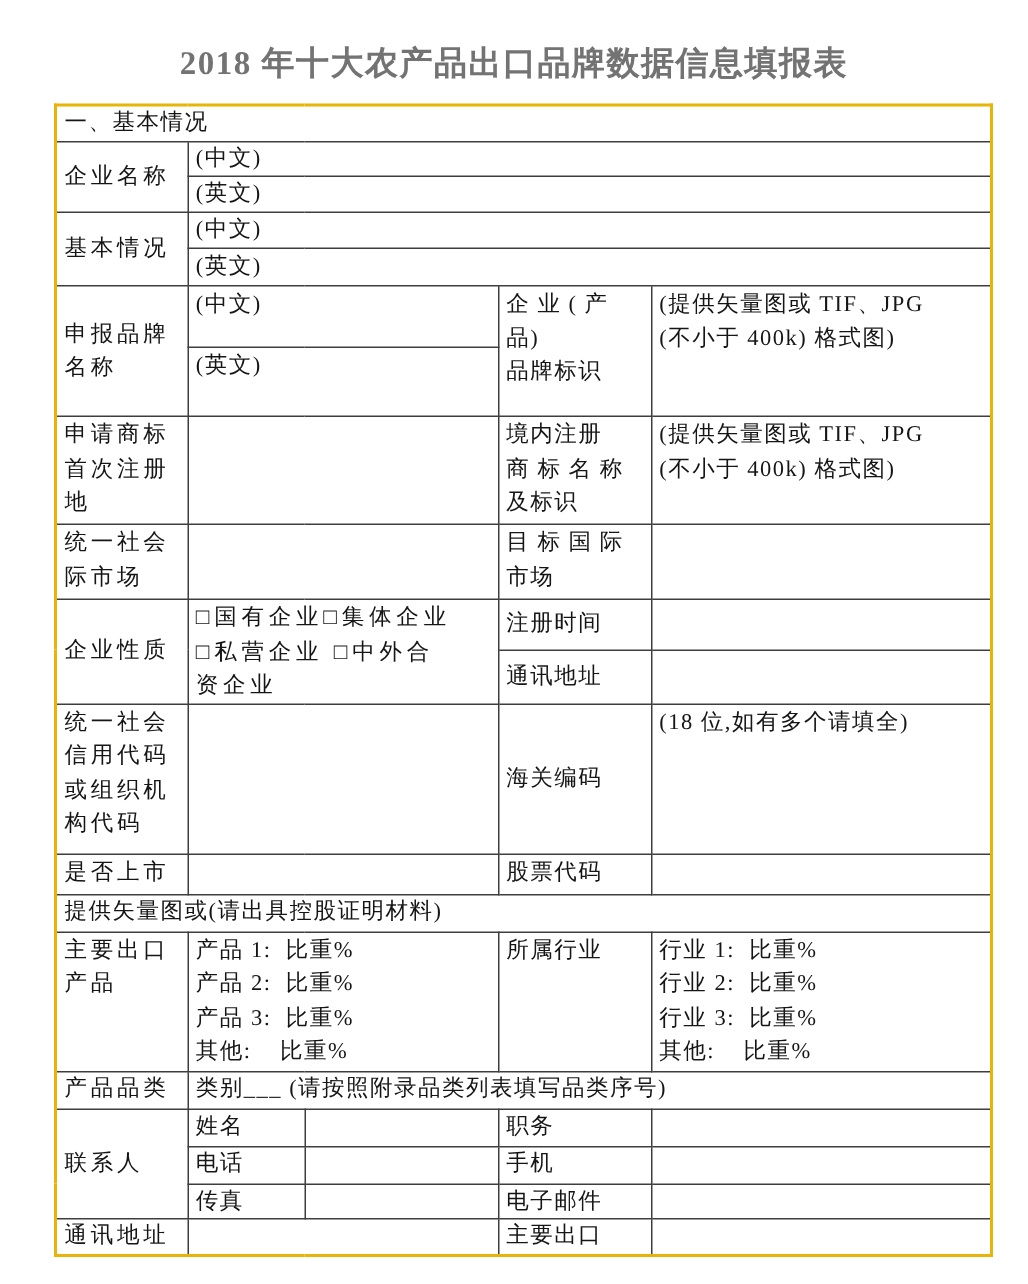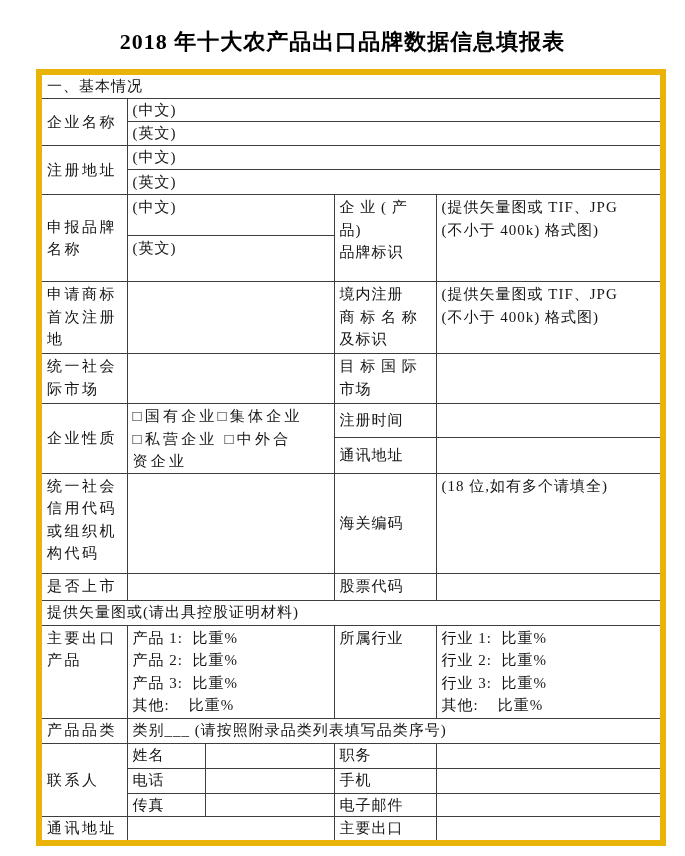--- a/index.html
+++ b/index.html
@@ -11,29 +11,29 @@
     overflow: hidden;
     font-family: "Liberation Serif", "DejaVu Serif", serif;
     color: #151515;
   }
   .title {
     margin: 27px 0 0 0;
     text-align: center;
     font-size: 22px;
     font-weight: bold;
     letter-spacing: 1px;
-    color: #000000;
+    color: #737373;
     font-family: "Liberation Serif", "DejaVu Serif", serif;
   }
   table.form {
     border-collapse: collapse;
     table-layout: fixed;
     margin: 12px 0 0 36px;
     width: 624px;
-    border: 6px solid #eab308;
+    border: 2px solid #eab308;
   }
   td {
     border: 1px solid #3e3e3e;
     padding: 0 5px;
     font-size: 15px;
     line-height: 1.5;
     letter-spacing: 1px;
     white-space: pre-wrap;
     vertical-align: middle;
     overflow: hidden;
@@ -66,21 +66,21 @@
 
       <tr style="height:23px">
         <td rowspan="2" class="lblA">企业名称</td>
         <td colspan="4">(中文)</td>
       </tr>
       <tr style="height:24px">
         <td colspan="4">(英文)</td>
       </tr>
 
       <tr style="height:24px">
-        <td rowspan="2" class="lblA">注册地址</td>
+        <td rowspan="2" class="lblA">基本情况</td>
         <td colspan="4">(中文)</td>
       </tr>
       <tr style="height:25px">
         <td colspan="4">(英文)</td>
       </tr>
 
       <tr style="height:41px">
         <td rowspan="2" class="lblA">申报品牌
 名称</td>
         <td colspan="2" class="top">(中文)</td>

